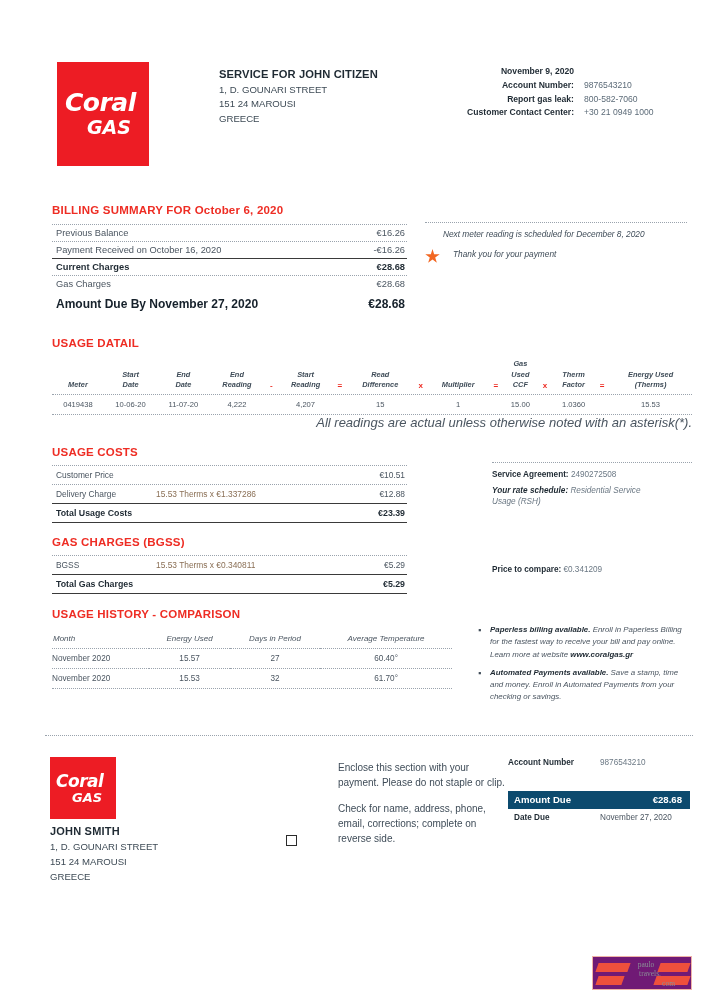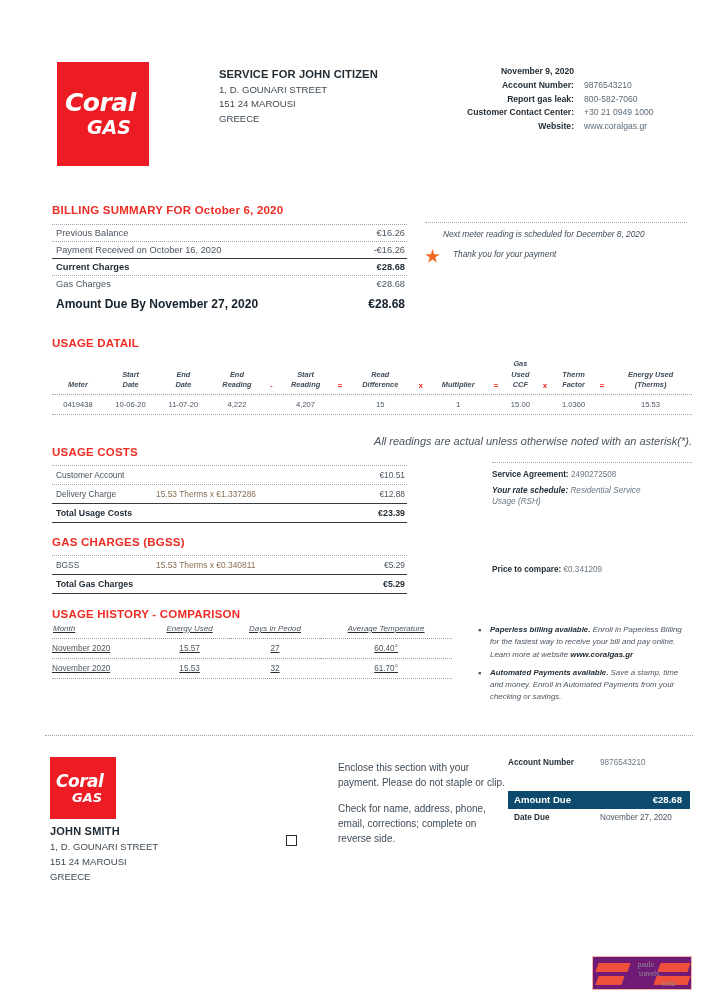--- a/index.html
+++ b/index.html
@@ -79,21 +79,21 @@
   .ud-table { width: 100%; border-collapse: collapse; margin-top: 9px; }
   .ud-table th {
     font-size: 7.4px; font-style: italic; font-weight: bold;
     color: #3f4c58; vertical-align: bottom; padding-bottom: 3px; text-align: center;
     line-height: 1.45;
   }
   .ud-table th.op { color: #ee2d24; font-style: normal; font-size: 8px; width: 14px; }
   .ud-table td {
     font-size: 7.6px; color: #4a5560; text-align: center; padding: 5px 0 5px;
   }
-  .ud-foot { font-size: 11px; font-style: italic; color: #4a5560; text-align: right; margin-top: 20px; }
+  .ud-foot { font-size: 13px; font-style: italic; color: #4a5560; text-align: right; margin-top: 0; }
 
   
   .usage-costs { position: absolute; left: 52px; top: 446px; width: 355px; }
   .uc-row { display: flex; font-size: 8.4px; color: #4a5560; padding: 4px 2px 4px 4px; align-items: baseline; }
   .uc-desc { width: 100px; }
   .uc-mid { flex: 1; color: #8a6f55; }
   .uc-amt { width: 62px; text-align: right; }
   .uc-row.total { font-weight: bold; color: #1f2a33; font-size: 8.8px; }
   .uc-row.total .uc-amt { color: #1f2a33; }
 
@@ -102,21 +102,21 @@
   .ag-line b { color: #1f2a33; }
   .ag-line.it { font-style: italic; }
 
   
   .gas-charges { position: absolute; left: 52px; top: 536px; width: 355px; }
   .price-compare { position: absolute; left: 492px; top: 565px; font-size: 8.2px; color: #6b7884; }
   .price-compare b { color: #1f2a33; }
 
   
   .usage-hist { position: absolute; left: 52px; top: 608px; width: 400px; }
-  .uh-table { width: 100%; border-collapse: collapse; margin-top: 3px; text-decoration: underline; }
+  .uh-table { width: 100%; border-collapse: collapse; margin-top: 13px; }
   .uh-table th {
     font-size: 8px; font-style: italic; font-weight: normal; color: #4a5560;
     text-align: center; padding-bottom: 5px;
   }
   .uh-table th:first-child, .uh-table td:first-child { text-align: left; }
   .uh-table td { font-size: 8.2px; color: #4a5560; text-align: center; padding: 5px 0; }
   .uh-dot td { border-top: 1px dotted #9aa3ad; }
 
   .bullets { position: absolute; left: 478px; top: 624px; width: 212px; }
   .bullet { display: flex; margin-bottom: 6px; }
@@ -201,24 +201,20 @@
         <span class="contact-lbl">Account Number:</span>
         <span class="contact-val">9876543210</span>
       </div>
       <div class="contact-row">
         <span class="contact-lbl">Report gas leak:</span>
         <span class="contact-val">800-582-7060</span>
       </div>
       <div class="contact-row">
         <span class="contact-lbl">Customer Contact Center:</span>
         <span class="contact-val">+30 21 0949 1000</span>
-      </div>
-      <div class="contact-row">
-        <span class="contact-lbl">Website:</span>
-        <span class="contact-val">www.coralgas.gr</span>
       </div>
     </div>
   </div>
 
   <div class="billing">
     <div class="sec-title">BILLING SUMMARY FOR October 6, 2020</div>
     <div class="bs-rows">
       <div class="dotline"></div>
       <div class="bs-row">
         <span>Previous Balance</span>
@@ -310,21 +306,21 @@
       </tbody>
     </table>
     <div class="ud-foot">All readings are actual unless otherwise noted with an asterisk(*).</div>
   </div>
 
   <div class="usage-costs">
     <div class="sec-title">USAGE COSTS</div>
     <div style="margin-top:7px">
       <div class="dotline"></div>
       <div class="uc-row">
-        <span class="uc-desc">Customer Account</span>
+        <span class="uc-desc">Customer Price</span>
         <span class="uc-mid"></span>
         <span class="uc-amt">€10.51</span>
       </div>
       <div class="dotline"></div>
       <div class="uc-row">
         <span class="uc-desc">Delivery Charge</span>
         <span class="uc-mid">15.53 Therms x €1.337286</span>
         <span class="uc-amt">€12.88</span>
       </div>
       <div class="solidline"></div>

